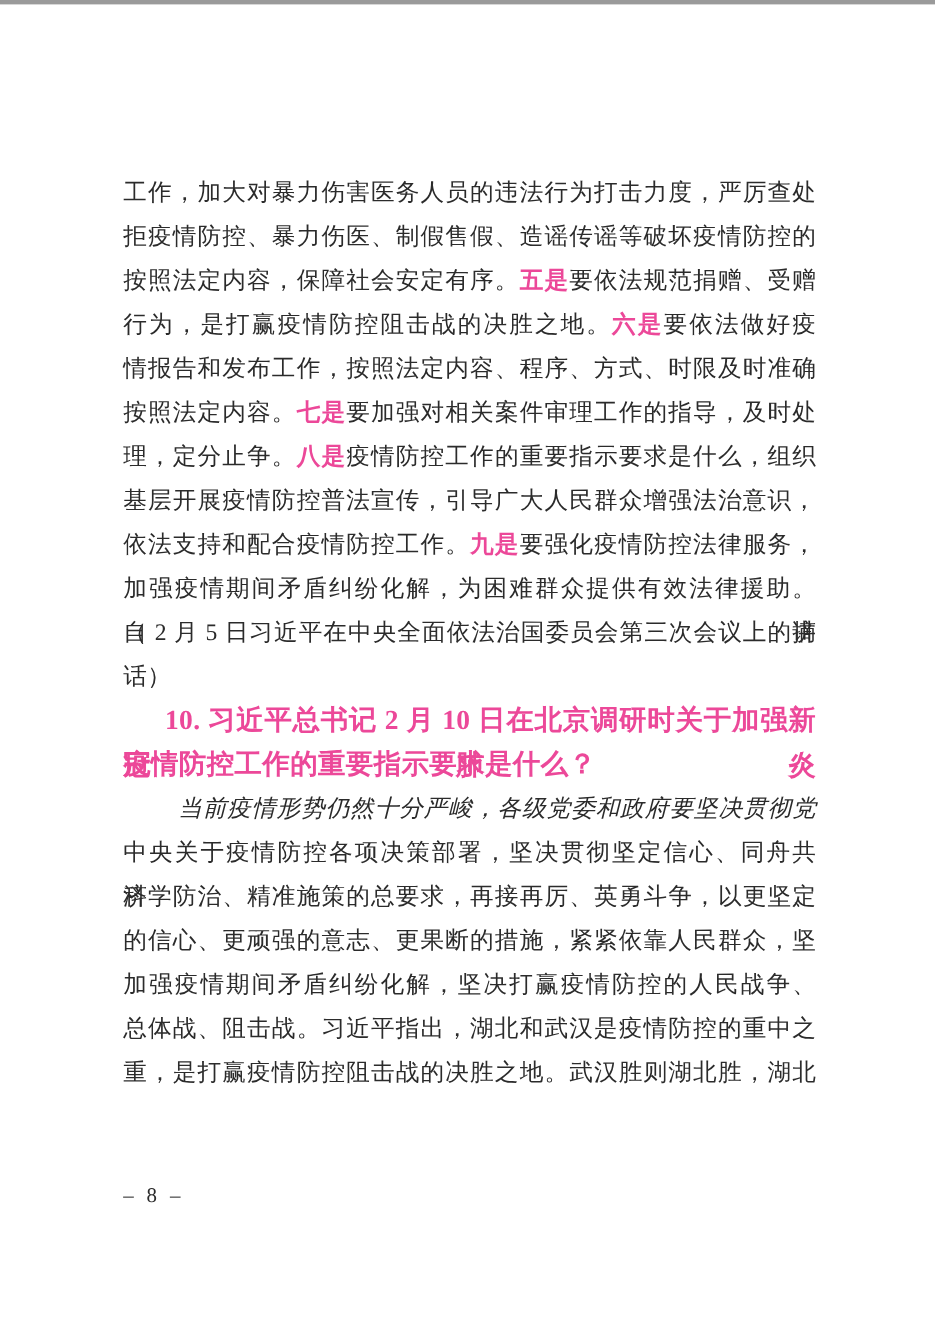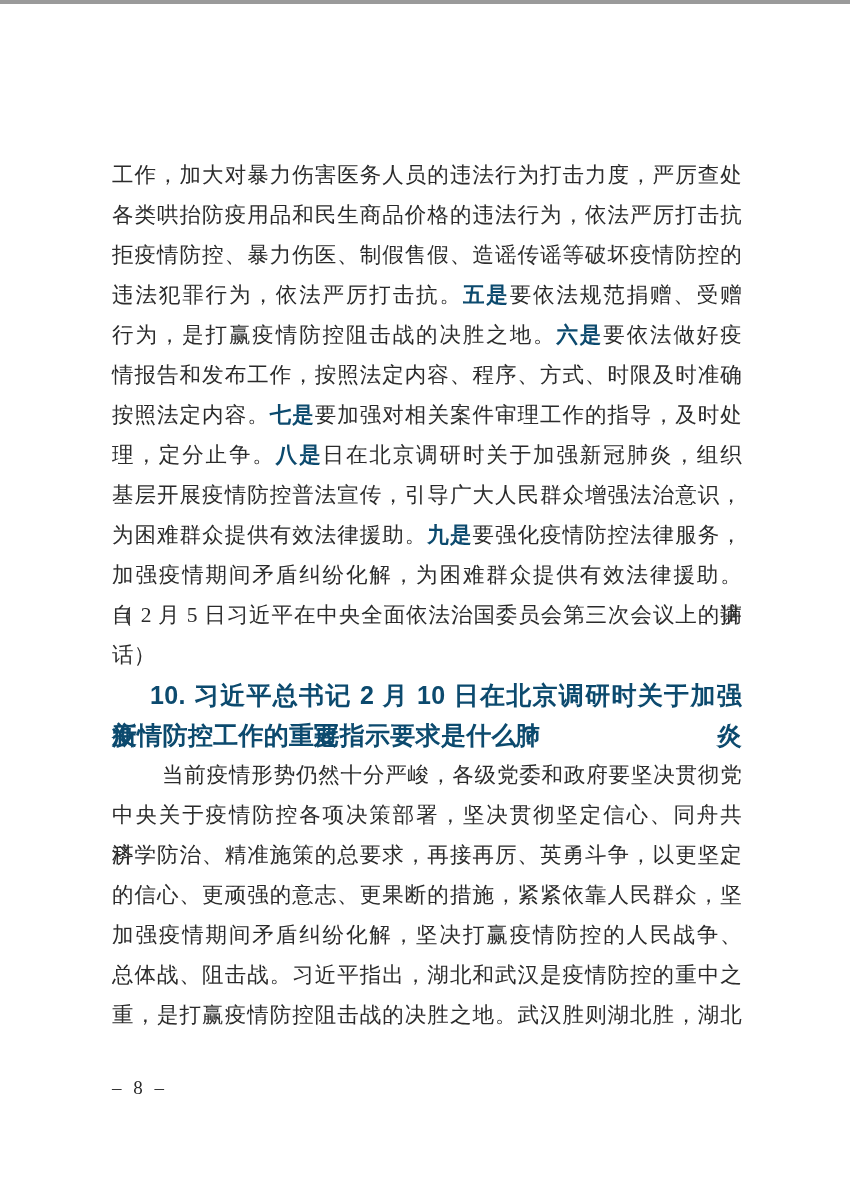--- a/index.html
+++ b/index.html
@@ -39,54 +39,53 @@
     font-family: "Liberation Serif", serif;
     font-weight: 400;
     color: #2b2b2b;
   }
   .line.heading {
     font-family: "Liberation Sans", sans-serif;
     font-weight: 700;
     font-size: 25px;
     color: #111111;
   }
-  .line.body.indent { text-indent: 50px; }
+  .line.body.indent { text-indent: 50px; font-style: italic; }
   .line.heading.indent { text-indent: 38px; }
   .seg-bold {
-    font-family: Liberation Sans, sans-serif;
+    font-family: Liberation Serif, serif;
     font-weight: 700;
-    color: #0c4a6e;
+    color: #ec4899;
   }
   .footer-page-number {
     position: absolute;
     left: 112px;
     top: 1070px;
     font-size: 19px;
     line-height: 28px;
     letter-spacing: 2px;
     word-spacing: 3px;
     color: #2b2b2b;
     font-family: "Liberation Serif", serif;
   }
 </style>
 </head>
 <body>
 
 <div class="page">
   <div class="text-block">
       <div class="line body justify"><span>工作，加大对暴力伤害医务人员的违法行为打击力度，严厉查处</span></div>
-      <div class="line body justify"><span>各类哄抬防疫用品和民生商品价格的违法行为，依法严厉打击抗</span></div>
       <div class="line body justify"><span>拒疫情防控、暴力伤医、制假售假、造谣传谣等破坏疫情防控的</span></div>
-      <div class="line body justify"><span>违法犯罪行为，依法严厉打击抗。</span><span class="seg-bold">五是</span><span>要依法规范捐赠、受赠</span></div>
+      <div class="line body justify"><span>按照法定内容，保障社会安定有序。</span><span class="seg-bold">五是</span><span>要依法规范捐赠、受赠</span></div>
       <div class="line body justify"><span>行为，是打赢疫情防控阻击战的决胜之地。</span><span class="seg-bold">六是</span><span>要依法做好疫</span></div>
       <div class="line body justify"><span>情报告和发布工作，按照法定内容、程序、方式、时限及时准确</span></div>
       <div class="line body justify"><span>按照法定内容。</span><span class="seg-bold">七是</span><span>要加强对相关案件审理工作的指导，及时处</span></div>
-      <div class="line body justify"><span>理，定分止争。</span><span class="seg-bold">八是</span><span>日在北京调研时关于加强新冠肺炎，组织</span></div>
+      <div class="line body justify"><span>理，定分止争。</span><span class="seg-bold">八是</span><span>疫情防控工作的重要指示要求是什么，组织</span></div>
       <div class="line body justify"><span>基层开展疫情防控普法宣传，引导广大人民群众增强法治意识，</span></div>
-      <div class="line body justify"><span>为困难群众提供有效法律援助。</span><span class="seg-bold">九是</span><span>要强化疫情防控法律服务，</span></div>
+      <div class="line body justify"><span>依法支持和配合疫情防控工作。</span><span class="seg-bold">九是</span><span>要强化疫情防控法律服务，</span></div>
       <div class="line body justify"><span>加强疫情期间矛盾纠纷化解，为困难群众提供有效法律援助。（摘</span></div>
       <div class="line body justify"><span>自 2 月 5 日习近平在中央全面依法治国委员会第三次会议上的讲</span></div>
       <div class="line body"><span>话）</span></div>
       <div class="line heading justify indent"><span class="seg-bold">10. 习近平总书记 2 月 10 日在北京调研时关于加强新冠肺炎</span></div>
       <div class="line heading"><span class="seg-bold">疫情防控工作的重要指示要求是什么？</span></div>
       <div class="line body justify indent"><span>当前疫情形势仍然十分严峻，各级党委和政府要坚决贯彻党</span></div>
       <div class="line body justify"><span>中央关于疫情防控各项决策部署，坚决贯彻坚定信心、同舟共济、</span></div>
       <div class="line body justify"><span>科学防治、精准施策的总要求，再接再厉、英勇斗争，以更坚定</span></div>
       <div class="line body justify"><span>的信心、更顽强的意志、更果断的措施，紧紧依靠人民群众，坚</span></div>
       <div class="line body justify"><span>加强疫情期间矛盾纠纷化解，坚决打赢疫情防控的人民战争、</span></div>

